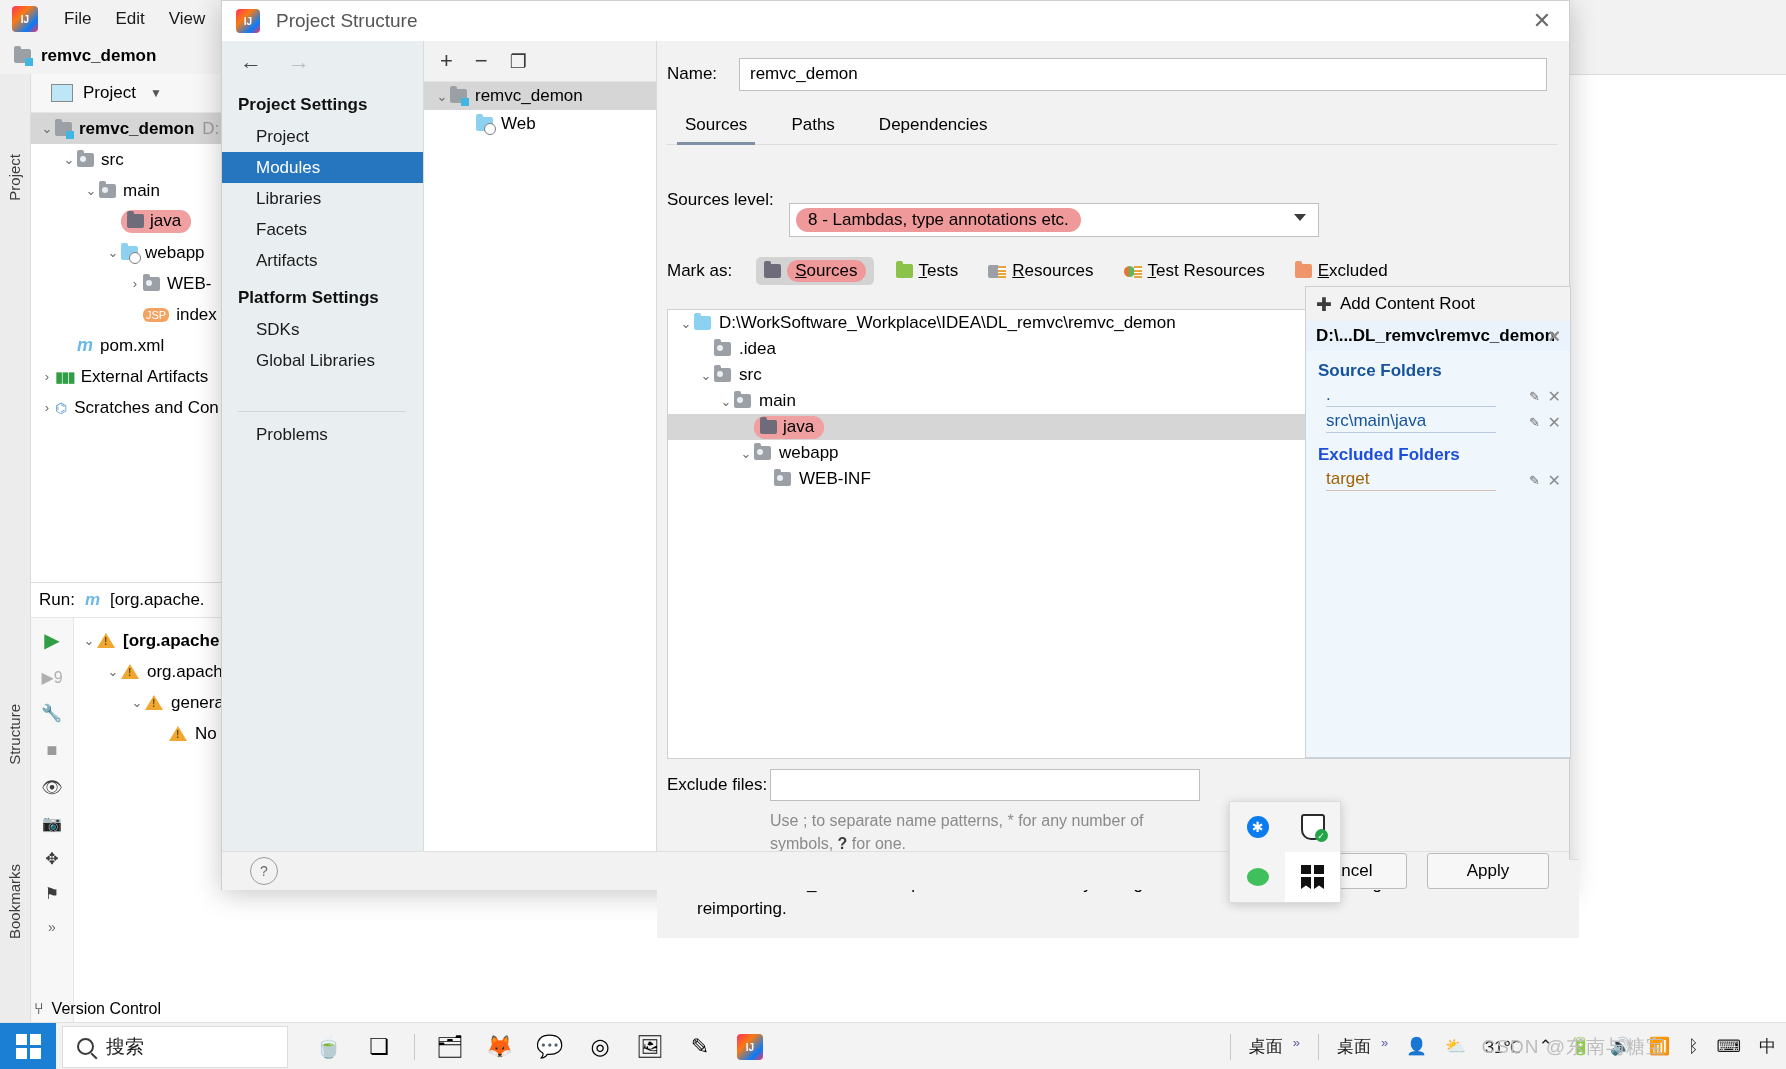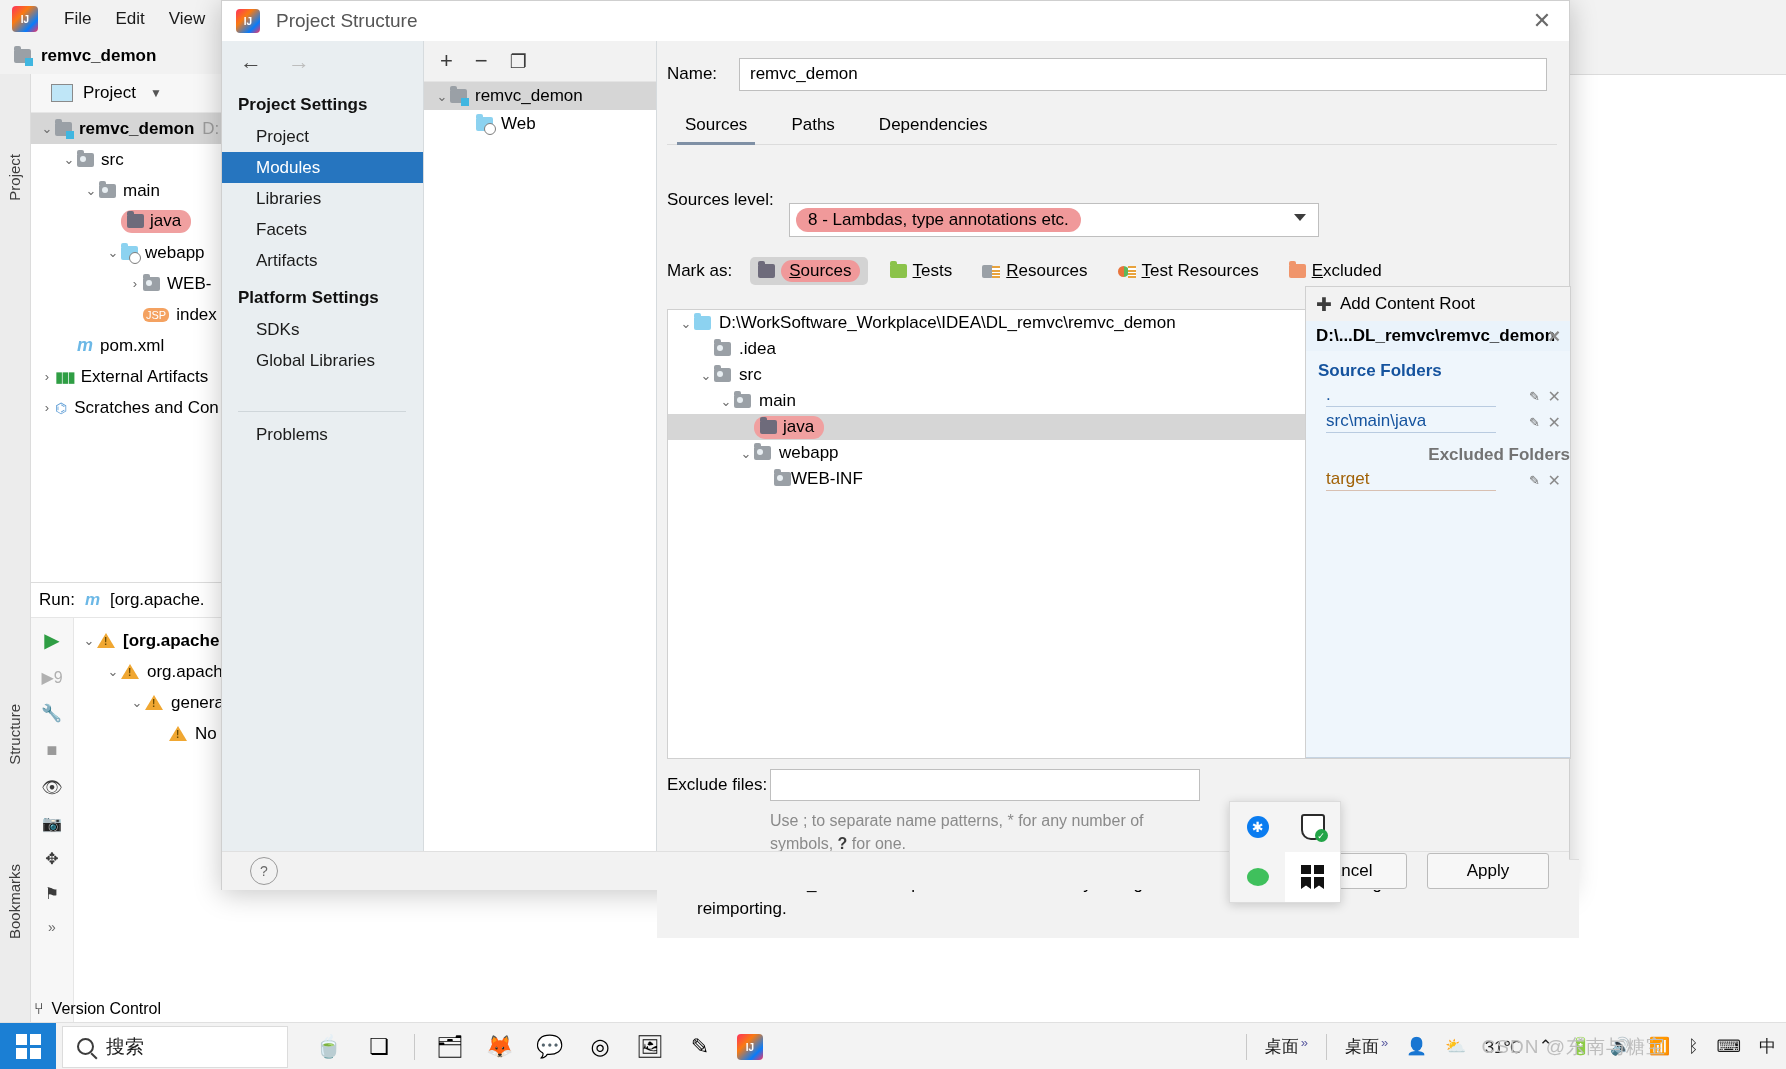--- a/index.html
+++ b/index.html
@@ -89,21 +89,21 @@
   .tab{padding:6px 18px 9px 18px;font-size:17px;position:relative;}
   .tab.active:after{content:"";position:absolute;left:10px;right:10px;bottom:-1px;height:3px;background:#7f90a5;}
 
   #lang-row{display:flex;align-items:center;margin:18px 0 0 10px;}
   #lang-label{font-size:17px;width:122px;}
   #lang-select{flex:1;margin-right:250px;height:32px;background:#fff;border:1px solid #bfbfbf;display:flex;align-items:center;padding-left:6px;position:relative;margin-top:40px;}
   .pillred{background:#f0999a;border-radius:13px;padding:2px 12px;font-size:17px;}
   #lang-caret{position:absolute;right:12px;top:10px;width:0;height:0;border-left:6px solid transparent;border-right:6px solid transparent;border-top:7px solid #3c3c3c;}
 
   #markas-row{display:flex;align-items:center;gap:14px;margin:20px 0 0 10px;font-size:17px;}
-  #markas-label{margin-right:4px;}
+  #markas-label{margin-right:10px;}
   .mark-btn{display:inline-flex;align-items:center;gap:6px;padding:3px 8px;border-radius:5px;}
   .mark-btn.active{background:#d3d3d3;}
   .mark-btn.active .lbl{background:#f0999a;border-radius:11px;padding:1px 8px;}
   .res-ico{display:inline-block;width:18px;height:15px;position:relative;vertical-align:-2px;}
   .res-ico .f{position:absolute;left:0;top:1px;width:11px;height:13px;background:#9aa0a6;border-radius:2px;}
   .res-ico .bars{position:absolute;right:0;top:2px;width:8px;height:12px;
      background:repeating-linear-gradient(#e8a33d 0 2px,#fff 2px 3.5px);}
   .res-ico.test .f{background:linear-gradient(90deg,#e8743b 50%,#5cb85c 50%);border-radius:50%;width:11px;height:11px;top:2px;}
 
   
@@ -113,21 +113,21 @@
 
   
   #croot{position:absolute;left:648px;top:245px;width:264px;height:471px;background:#fff;border:1px solid #d0d0d0;}
   #croot-add{height:34px;display:flex;align-items:center;gap:8px;padding-left:10px;font-size:17px;background:#f2f2f2;}
   .plus{font-size:19px;color:#3c3c3c;}
   #croot-path{height:30px;display:flex;align-items:center;padding-left:10px;font-weight:bold;font-size:17px;background:#eaf3fb;position:relative;}
   .x-ico{position:absolute;right:9px;color:#8a8a8a;font-size:16px;}
   #croot-body{background:#eff6fc;height:calc(100% - 64px);position:relative;}
   .sec-head{font-weight:bold;font-size:17px;padding:10px 0 2px 12px;}
   .sec-head.src{color:#15539e;}
-  .sec-head.exc{color:#737373;text-align:right;}
+  .sec-head.exc{color:#1d4ed8;}
   .sf-row{height:26px;display:flex;align-items:center;padding-left:20px;position:relative;font-size:17px;}
   .sf-row .txt{color:#15539e;border-bottom:1px solid #b9cbe0;padding-bottom:1px;min-width:170px;display:inline-block;}
   .sf-row.exc .txt{color:#a16207;border-bottom:1px solid #d8c0b2;}
   .pencil{position:absolute;right:30px;color:#6a6a6a;font-size:13px;}
   .xmark{position:absolute;right:9px;color:#8a8a8a;font-size:16px;}
   #croot-bottomline{position:absolute;left:0;bottom:0;width:100%;height:1px;background:#c6d4e2;}
 
   
   #excl-row{position:absolute;left:10px;top:728px;display:flex;align-items:center;}
   #excl-label{font-size:17px;width:103px;}
@@ -162,21 +162,21 @@
   .win4{display:grid;grid-template-columns:11px 11px;grid-template-rows:11px 11px;gap:3px;}
   .win4 i{background:#fff;display:block;}
   #searchbox{width:210px;height:40px;background:#fff;border:1px solid #dcdcdc;display:flex;align-items:center;gap:12px;padding-left:14px;margin-left:6px;}
   .mag{width:13px;height:13px;border:2px solid #3c3c3c;border-radius:50%;position:relative;}
   .mag:after{content:"";position:absolute;right:-6px;bottom:-4px;width:8px;height:2px;background:#3c3c3c;transform:rotate(45deg);}
   .tb-icons{display:flex;align-items:center;gap:20px;margin-left:26px;}
   .tbi{width:30px;height:30px;display:flex;align-items:center;justify-content:center;font-size:22px;}
   #tray{position:absolute;right:10px;display:flex;align-items:center;gap:18px;font-size:17px;color:#1b1b1b;}
   .sep{width:1px;height:26px;background:#c8c8c8;}
   #watermark{position:absolute;right:120px;top:1034px;font-size:19px;color:#bdbdbd;letter-spacing:1px;}
-  .desk-chip{display:flex;align-items:flex-start;gap:2px;font-size:17px;}
+  .desk-chip{display:flex;align-items:flex-start;gap:10px;font-size:17px;}
   .desk-chip sup{font-size:13px;color:#5a5aa0;}
 </style>
 </head>
 <body>
 
 <div id="ide">
 
   <div id="ide-menubar">
     <div class="ij-logo"></div>
     <div class="menu-item">File</div>
@@ -454,21 +454,21 @@
             </span>
           </div>
           <div class="ft-row" style="padding-left: 70px;">
             <span class="tw">⌄</span>
             <span class="folder-ico dotted"></span>
             <span style="margin-left:8px">webapp</span>
           </div>
           <div class="ft-row" style="padding-left: 90px;">
             <span class="tw"></span>
             <span class="folder-ico dotted"></span>
-            <span style="">WEB-INF</span>
+            <span style="margin-left:8px">WEB-INF</span>
           </div>
         </div>
 
       <div id="excl-row">
         <div id="excl-label">Exclude files:</div>
         <div id="excl-input"></div>
       </div>
       <div id="excl-hint">
         <span>Use ; to separate name patterns, * for any number of</span><br>
         <span>symbols, </span><b>?</b><span> for one.</span>

